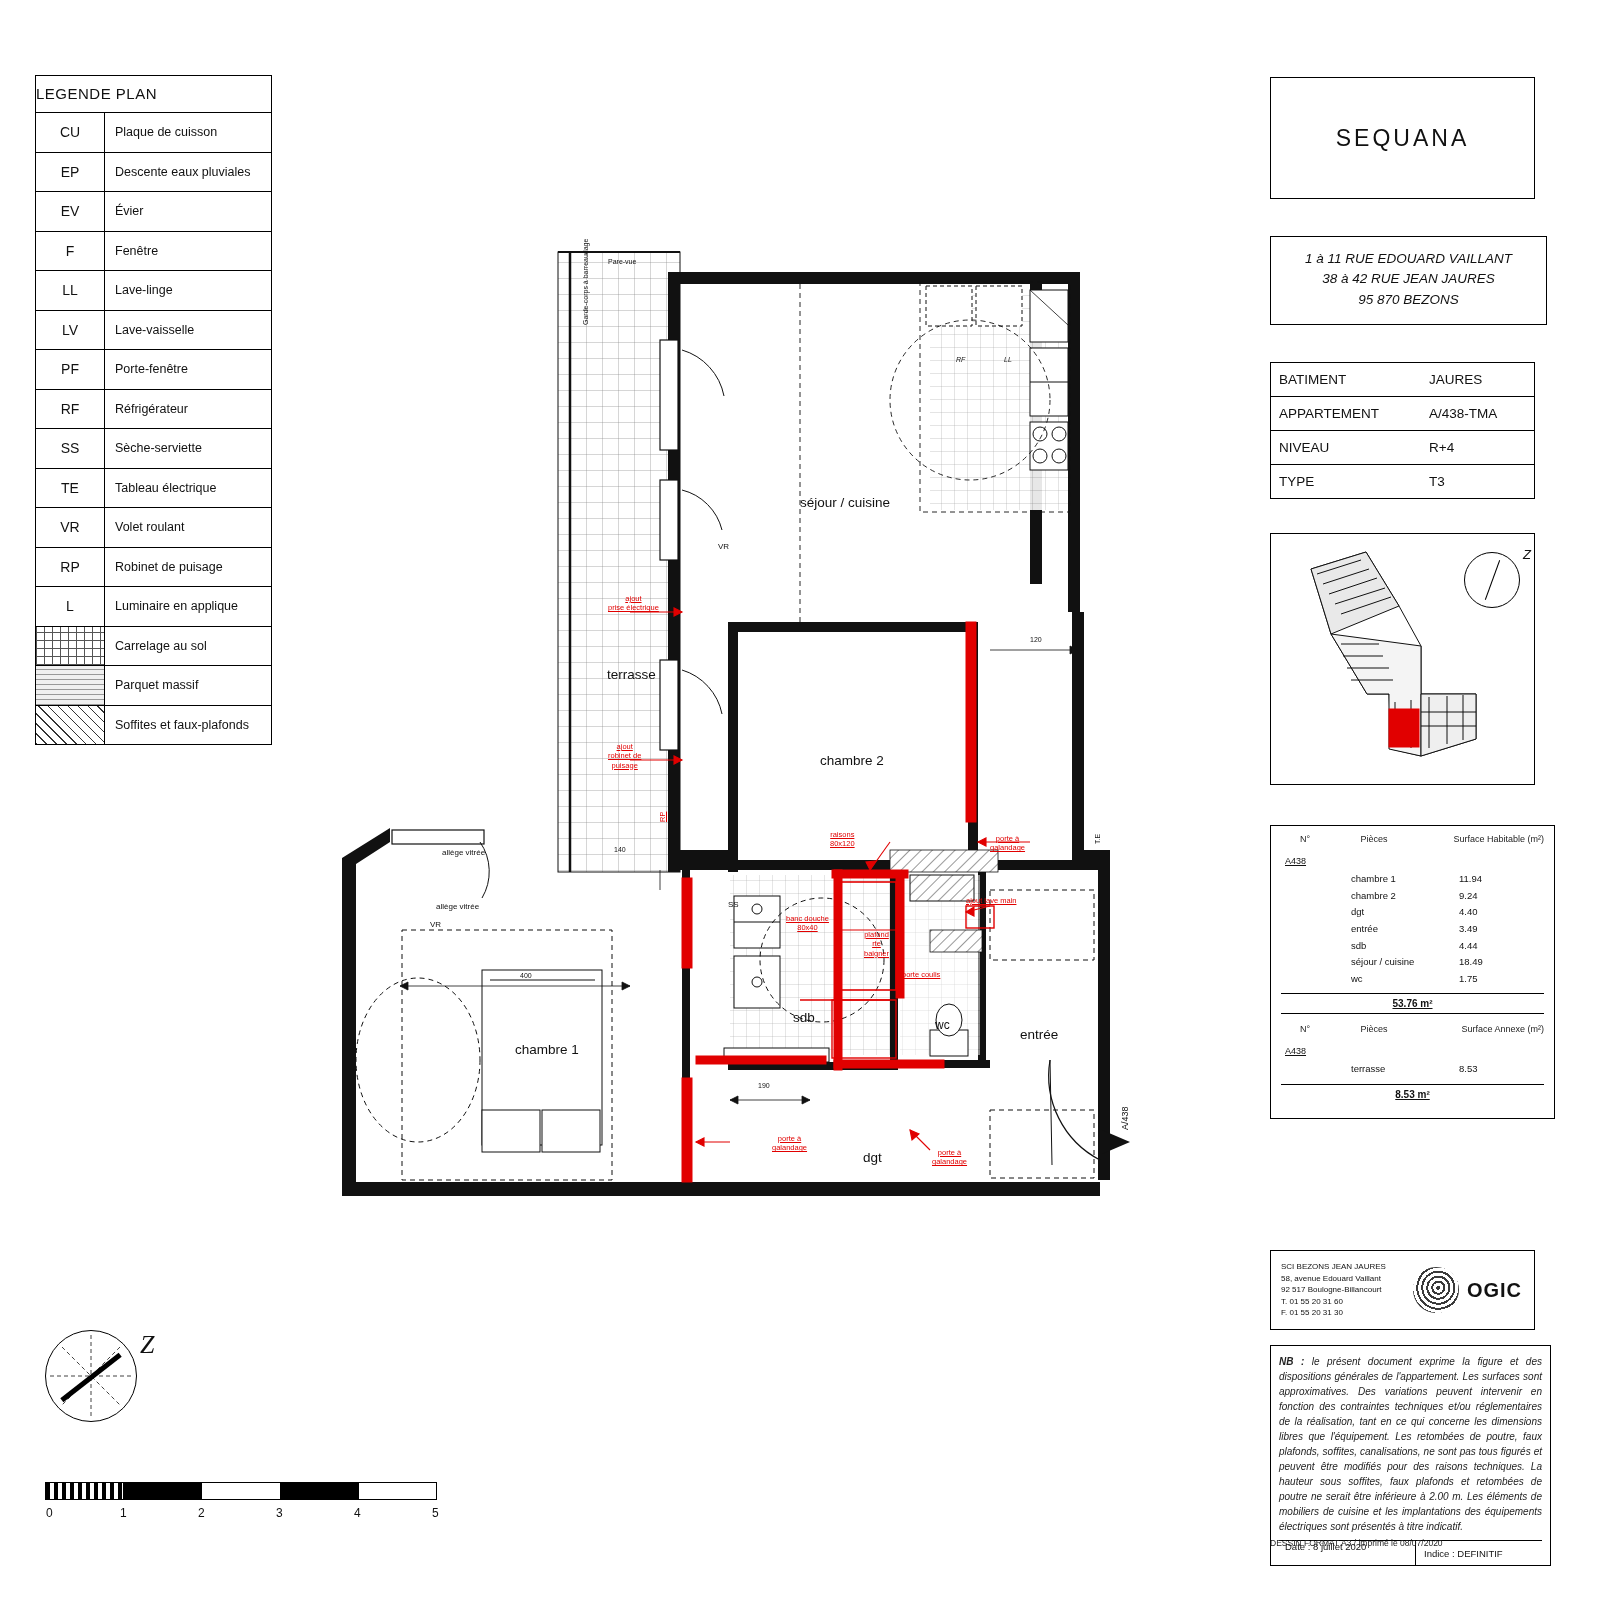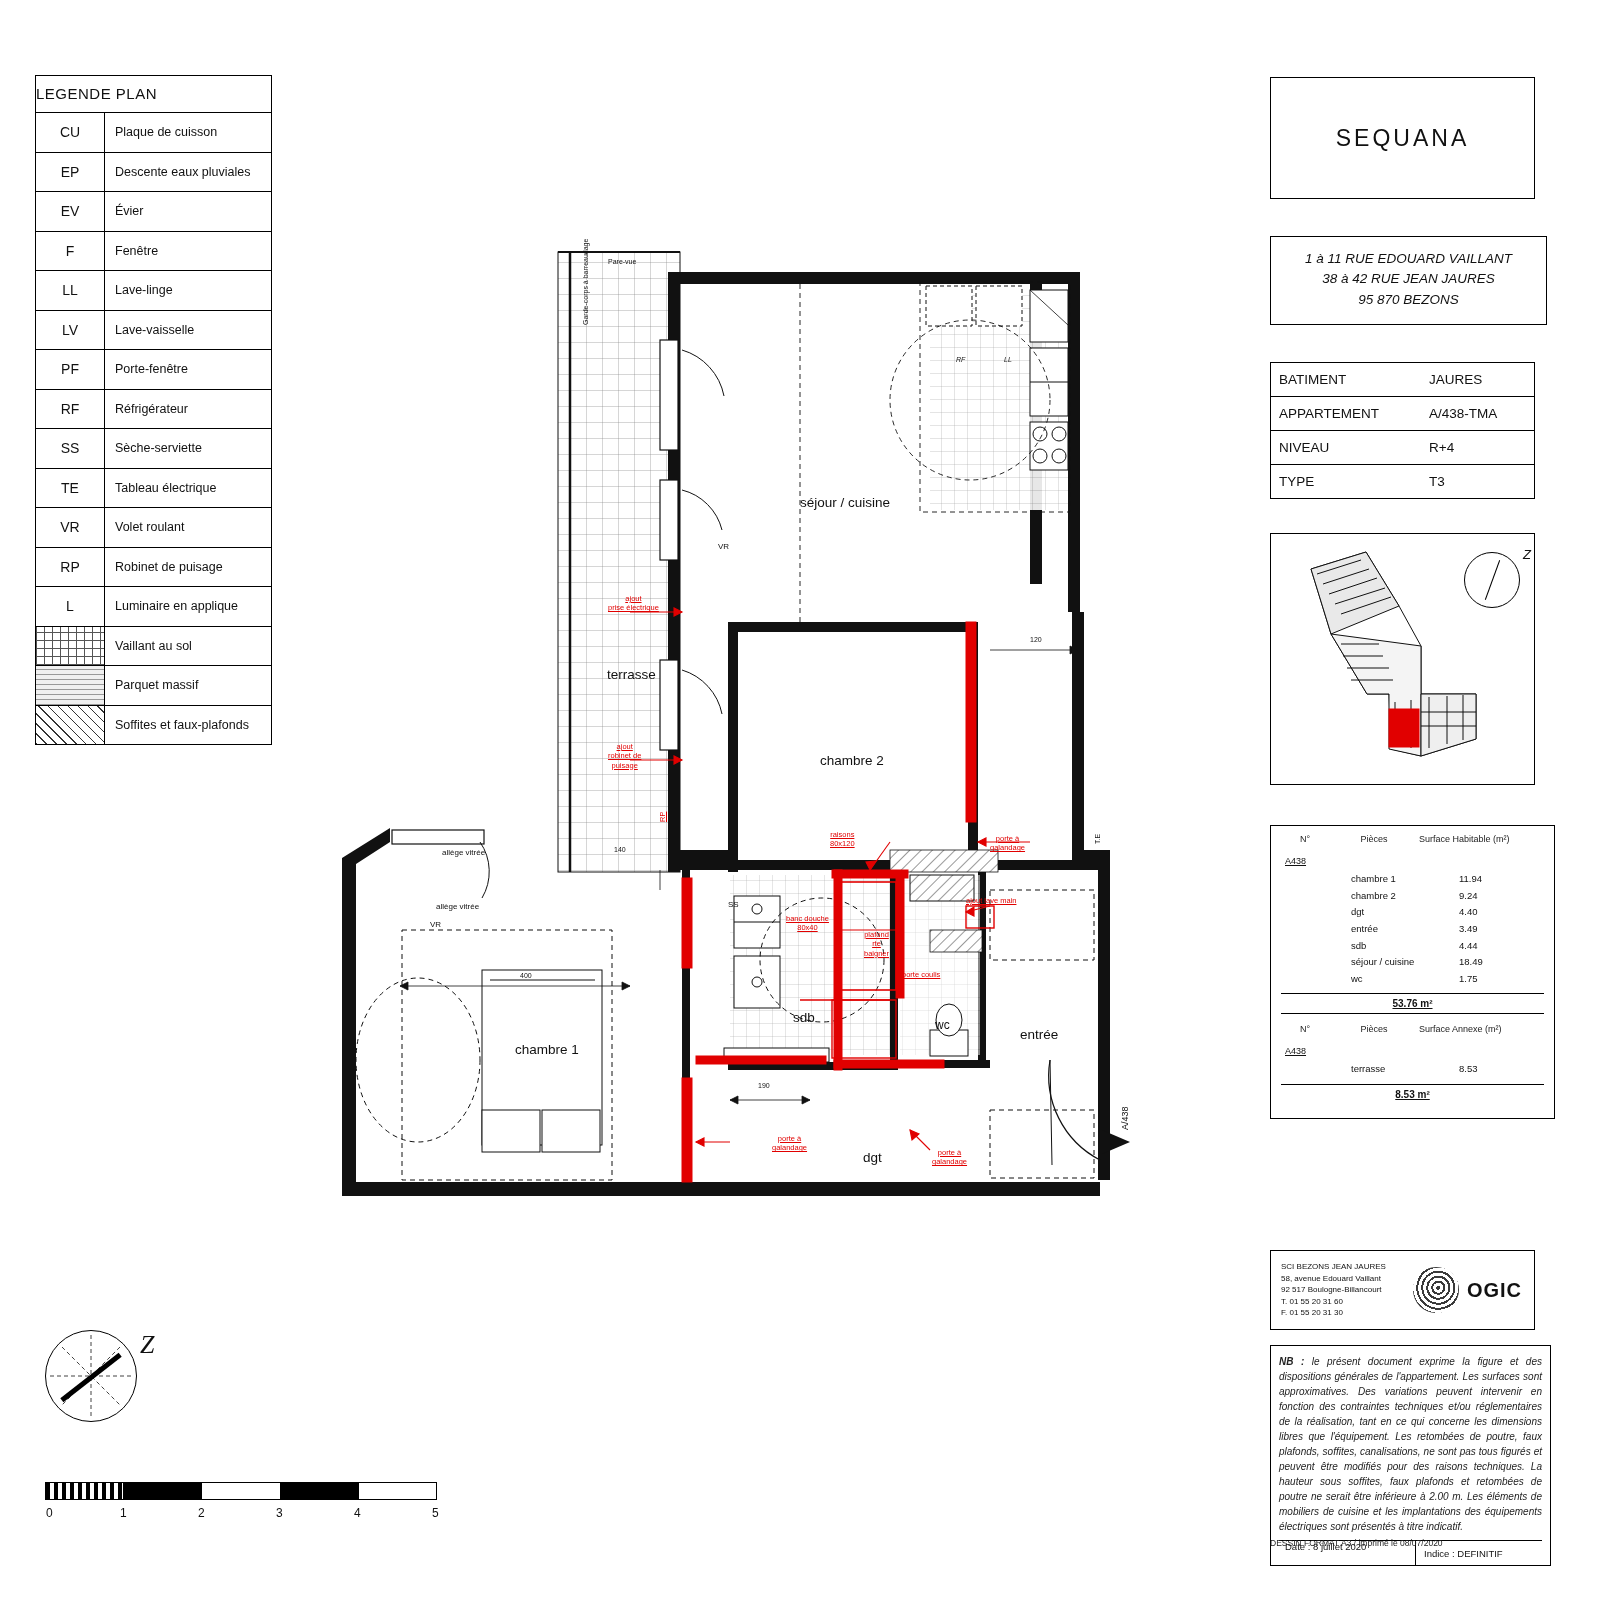--- a/index.html
+++ b/index.html
@@ -32,21 +32,21 @@
   .info-k{width:150px;display:flex;align-items:center;padding-left:8px;}
   .info-v{flex:1;display:flex;align-items:center;}
   .rp-key{top:533px;height:250px;}
   .rp-surf{top:825px;padding:8px 10px 14px;}
   .rp-logo{top:1250px;height:78px;display:flex;align-items:center;}
   .rp-note{top:1345px;padding:8px 8px 0;}
 
   .surf-head{display:flex;font-size:9px;color:#222;margin-bottom:3px;}
   .surf-head .c1{width:48px;text-align:center;}
   .surf-head .c2{width:90px;text-align:center;}
-  .surf-head .c3{flex:1;text-align:left;}
+  .surf-head .c3{flex:1;text-align:right;}
   .surf-ref{font-size:9px;text-decoration:underline;margin:12px 0 5px 4px;}
   .surf-row{display:flex;font-size:9.5px;line-height:1.75;}
   .surf-row .n{width:70px;}
   .surf-row .p{flex:1;}
   .surf-row .v{width:85px;}
   .surf-rule{border-top:1px solid #000;margin:6px 0 4px;}
   .surf-total{text-align:center;font-size:10px;font-weight:bold;text-decoration:underline;margin-bottom:4px;}
   .surf-rule2{border-top:1px solid #000;margin:4px 0 10px;}
 
   .note-txt{font-size:10px;line-height:1.5;text-align:justify;color:#222;font-style:italic;}
@@ -144,21 +144,21 @@
       <div class="legend-code">RP</div>
       <div class="legend-label">Robinet de puisage</div>
     </div>
     <div class="legend-row">
       <div class="legend-code">L</div>
       <div class="legend-label">Luminaire en applique</div>
     </div>
 
     <div class="legend-row">
       <div class="swatch sw-carrelage"></div>
-      <div class="legend-label">Vaillant au sol</div>
+      <div class="legend-label">Carrelage au sol</div>
     </div>
     <div class="legend-row">
       <div class="swatch sw-parquet"></div>
       <div class="legend-label">Parquet massif</div>
     </div>
     <div class="legend-row">
       <div class="swatch sw-soffite"></div>
       <div class="legend-label">Soffites et faux-plafonds</div>
     </div>
   </div>

